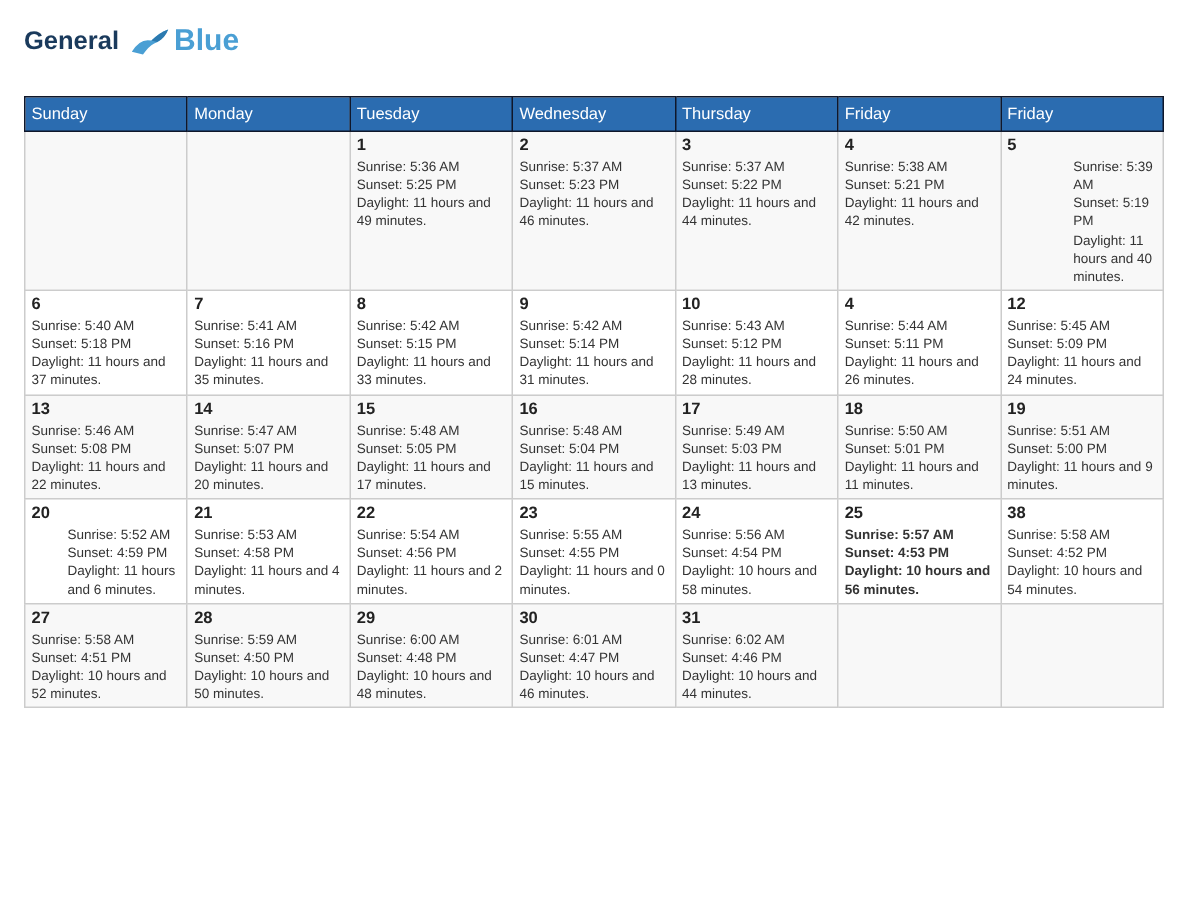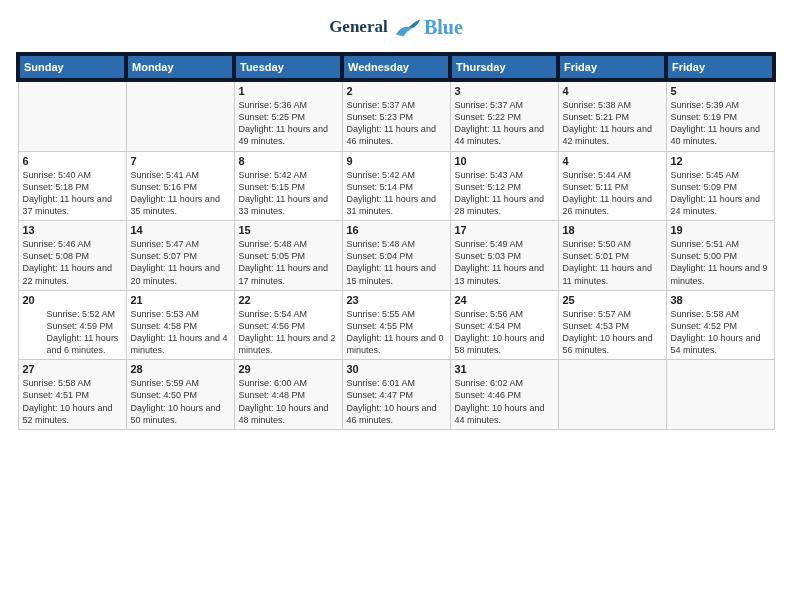--- a/index.html
+++ b/index.html
@@ -9,24 +9,23 @@
       width: 792px;
       height: 612px;
       overflow: hidden;
     }
     .container {
       width: 792px;
       padding: 16px 16px 8px 16px;
     }
     .header {
       display: flex;
-      justify-content: center;
+      justify-content: flex-start;
       align-items: flex-start;
-      margin-bottom: 12px;
-      font-family: Liberation Serif, serif;
+      margin-bottom: 24px;
     }
     .logo {
       display: flex;
       align-items: center;
     }
     .logo-icon {
       width: 28px;
       height: 24px;
       margin-left: 2px;
     }
@@ -46,22 +45,22 @@
       width: 100%;
       border-collapse: collapse;
       font-size: 10px;
     }
     .calendar th {
       background-color: #2b6cb0;
       color: white;
       padding: 5px 4px;
       text-align: left;
       font-size: 11px;
-      font-weight: bold;
-      border: 4px solid #0f172a;
+      font-weight: normal;
+      border: 1px solid #0f172a;
     }
     .calendar td {
       vertical-align: top;
       border: 1px solid #ccc;
       padding: 3px 4px;
       width: calc(100% / 7);
       min-height: 75px;
       background: #fff;
     }
     .calendar tr:nth-child(odd) td {
@@ -148,21 +147,21 @@
 Daylight: 11 hours and 44 minutes.</div>
           </td>
           <td>
             <div class="day-number">4</div>
             <div class="day-info" style="white-space: pre-line;">Sunrise: 5:38 AM
 Sunset: 5:21 PM
 Daylight: 11 hours and 42 minutes.</div>
           </td>
           <td>
             <div class="day-number">5</div>
-            <div class="day-info" style="white-space: pre-line;">Sunrise: 5:39 AM
+            <div class="day-info" style="white-space: pre-line; margin-left: 44px;">Sunrise: 5:39 AM
 Sunset: 5:19 PM
 Daylight: 11 hours and 40 minutes.</div>
           </td>
         </tr>
         <tr class="row-even">
           <td>
             <div class="day-number">6</div>
             <div class="day-info" style="white-space: pre-line;">Sunrise: 5:40 AM
 Sunset: 5:18 PM
 Daylight: 11 hours and 37 minutes.</div>
@@ -274,21 +273,21 @@
 Daylight: 11 hours and 0 minutes.</div>
           </td>
           <td>
             <div class="day-number">24</div>
             <div class="day-info" style="white-space: pre-line;">Sunrise: 5:56 AM
 Sunset: 4:54 PM
 Daylight: 10 hours and 58 minutes.</div>
           </td>
           <td>
             <div class="day-number">25</div>
-            <div class="day-info" style="white-space: pre-line;">Sunrise: 5:57 AM
+            <div class="day-info" style="white-space: pre-line; font-weight: bold;">Sunrise: 5:57 AM
 Sunset: 4:53 PM
 Daylight: 10 hours and 56 minutes.</div>
           </td>
           <td>
             <div class="day-number">38</div>
             <div class="day-info" style="white-space: pre-line;">Sunrise: 5:58 AM
 Sunset: 4:52 PM
 Daylight: 10 hours and 54 minutes.</div>
           </td>
         </tr>

